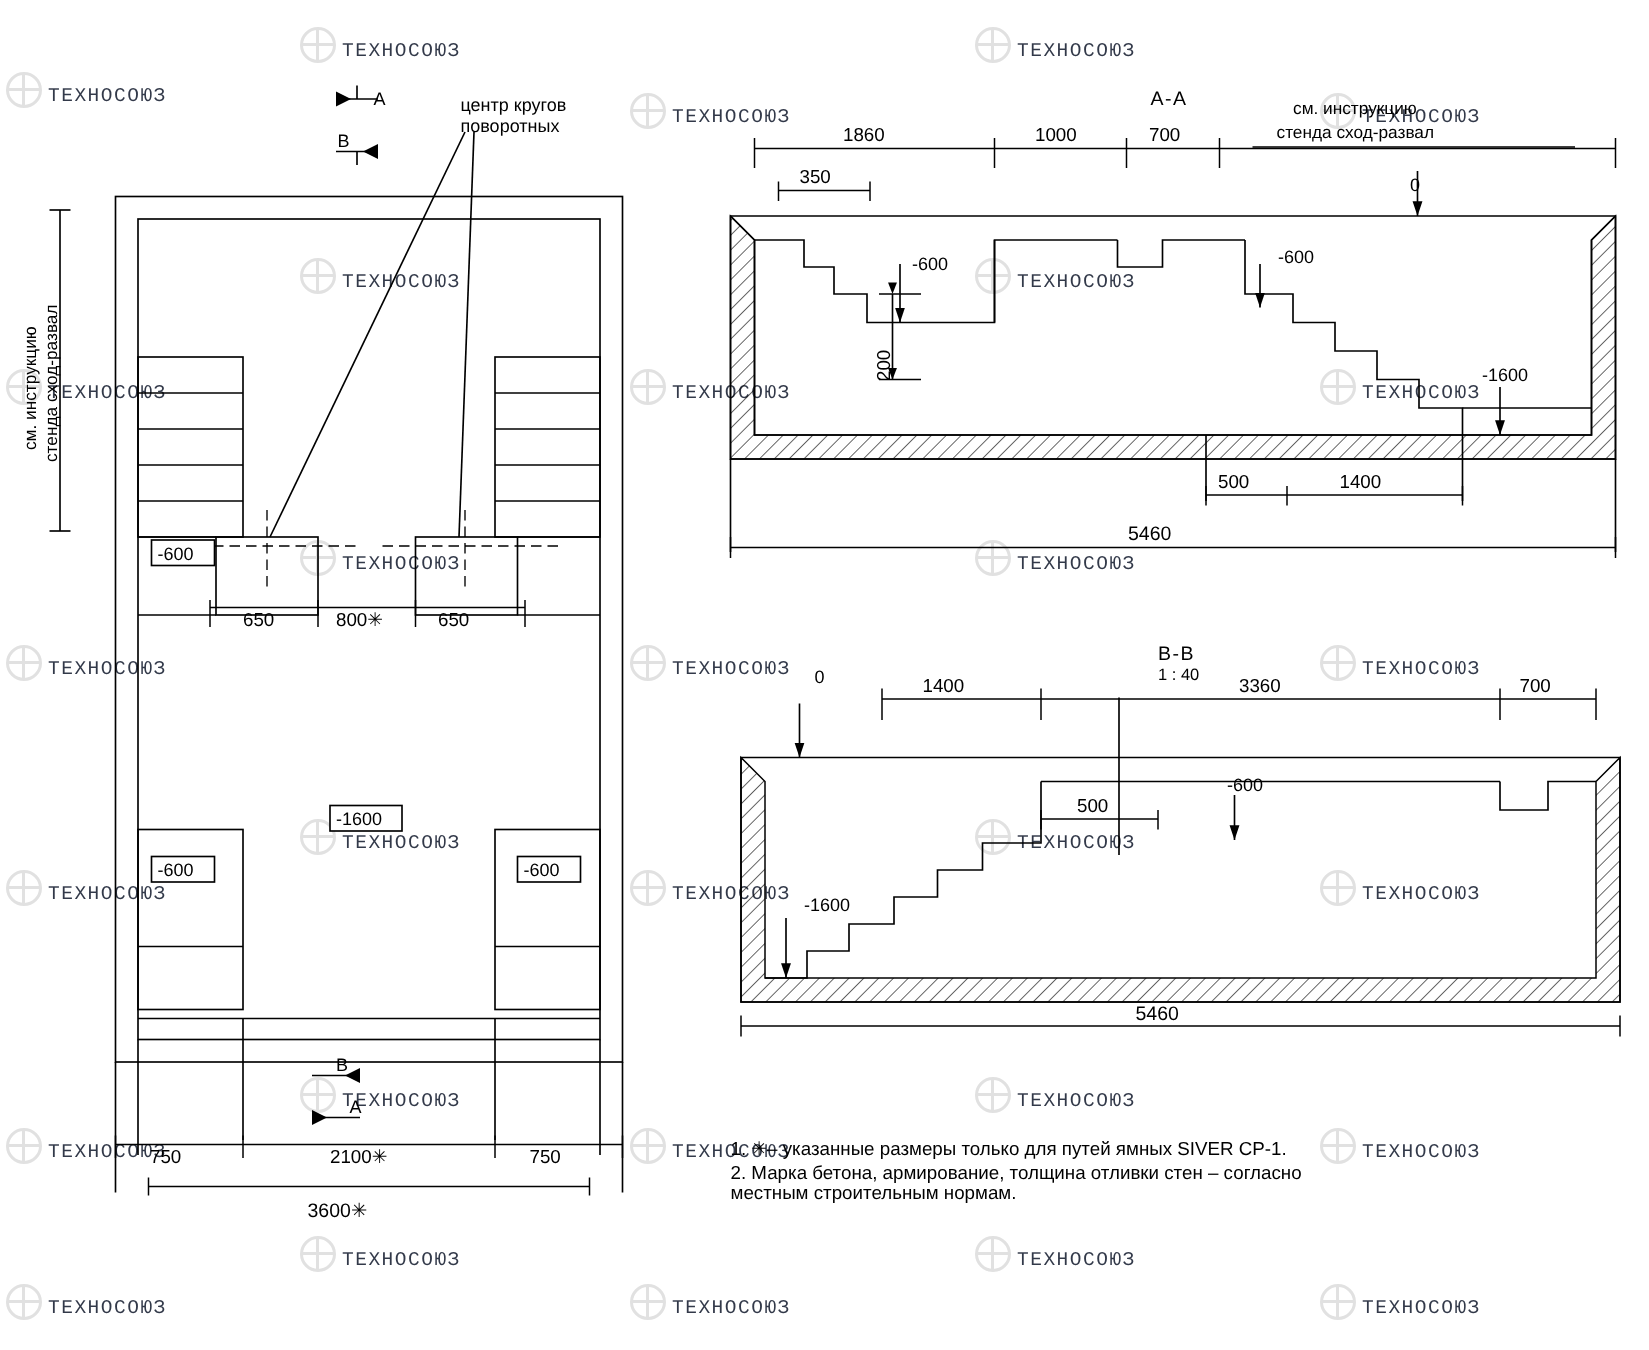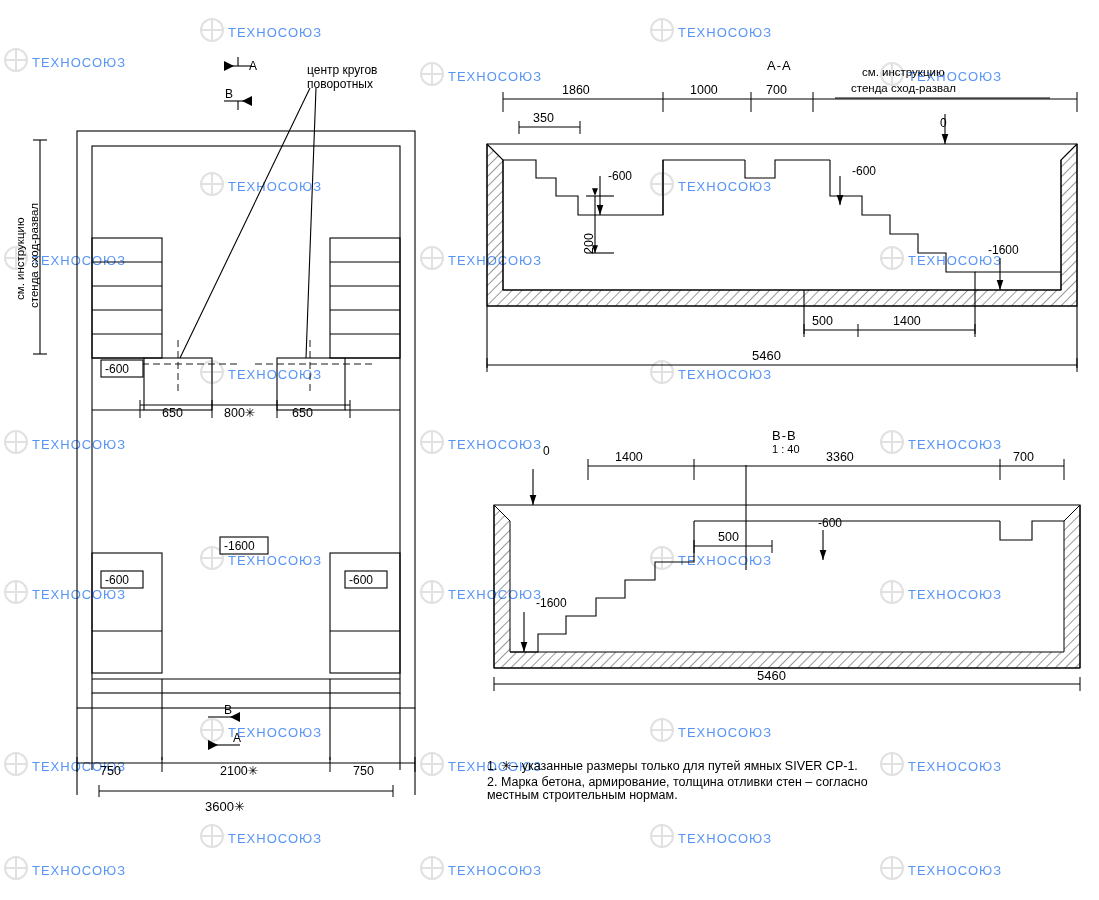--- a/index.html
+++ b/index.html
@@ -8,24 +8,24 @@
     background:#ffffff;
     font-family:"Liberation Sans", sans-serif;
     color:#000;
     position:relative;
     overflow:hidden;
   }
   .sheet{position:absolute;left:0;top:0;width:1099px;height:900px;}
   .wm-layer{position:absolute;left:0;top:0;width:1099px;height:900px;pointer-events:none;}
   .wm{
     position:absolute;
-    color:#3b82f6;
+    color:#0f172a;
     font-size:13px;
     letter-spacing:1px;
-    font-family:Liberation Sans, sans-serif;
+    font-family:Liberation Mono, monospace;
     white-space:nowrap;
     opacity:.85;
   }
   .wm .globe{
     display:inline-block;width:20px;height:20px;border-radius:50%;
     border:2px solid #dcdcdc;vertical-align:-5px;margin-right:4px;
     background:
       linear-gradient(to right,transparent 45%,#dcdcdc 45%,#dcdcdc 55%,transparent 55%),
       linear-gradient(to bottom,transparent 45%,#dcdcdc 45%,#dcdcdc 55%,transparent 55%);
   }

